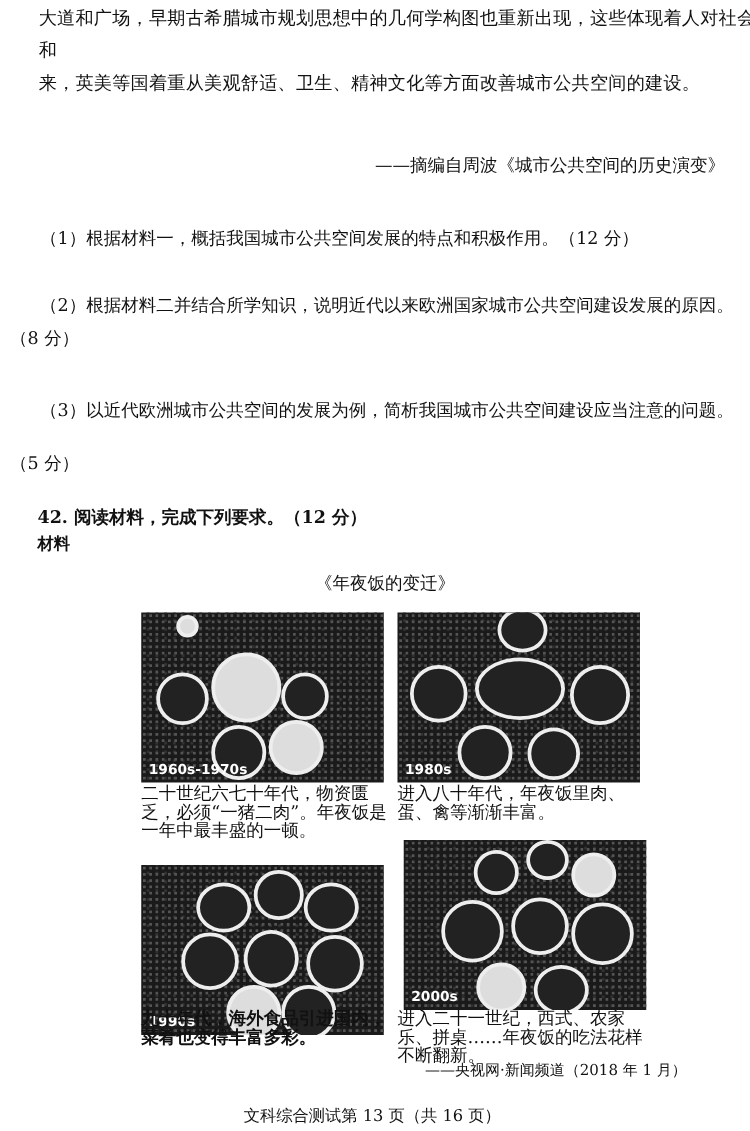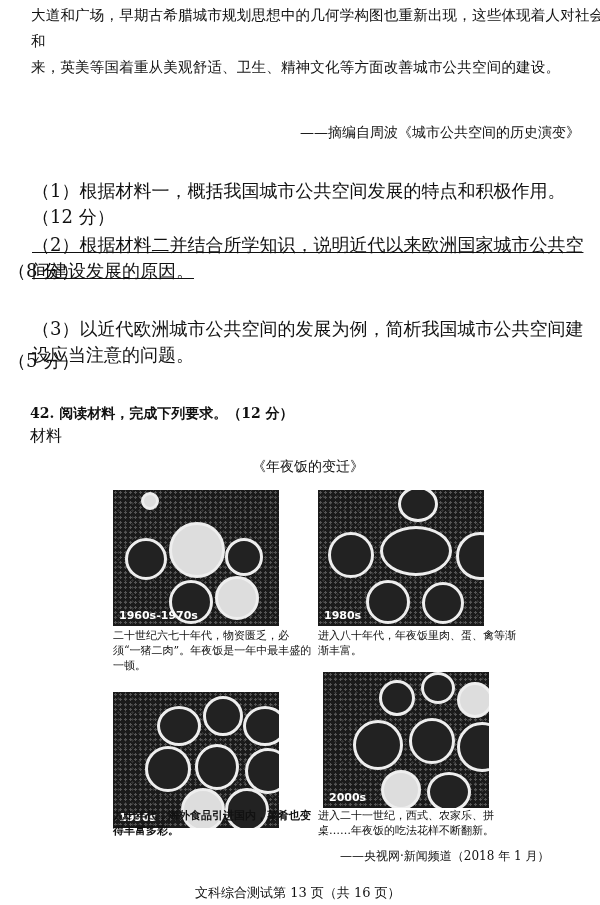--- a/index.html
+++ b/index.html
@@ -1,47 +1,47 @@
 <!DOCTYPE html>
 <html><head>
   <meta charset="utf-8">
   <style>
     html, body { margin:0; padding:0; background:#ffffff; }
     body { width:600px; height:905px; position:relative; overflow:hidden;
            font-family:"DejaVu Serif", "Liberation Serif", serif; color:#111; }
     .para { position:absolute; left:31px; width:576px; font-size:14.5px; line-height:26px; letter-spacing:0.2px; }
     .src1 { position:absolute; left:300px; top:124px; font-size:14px; }
-    .q { position:absolute; font-size:18px; line-height:26px; }
+    .q { position:absolute; font-size:14px; line-height:26px; }
     .q42 { position:absolute; left:30px; top:405px; font-size:14px; font-weight:bold; }
-    .mat { position:absolute; left:30px; top:426px; font-size:16px; }
+    .mat { position:absolute; left:30px; top:426px; font-size:13px;font-weight:bold; }
     .ptitle { position:absolute; left:252px; top:458px; font-size:14px; }
-    .photo { position:absolute; width:166px; height:136px; background:#1a1a1a; overflow:hidden;
+    .photo { position:absolute; width:194px; height:136px; background:#1a1a1a; overflow:hidden;
              background-image: radial-gradient(#555 1px, transparent 1.3px), radial-gradient(#333 1px, transparent 1.3px);
              background-size:5px 5px, 7px 7px; background-position:0 0, 2px 3px; }
     .dish { position:absolute; border-radius:50%; border:3px solid #eee; background:#222; }
     .dish.w { background:#ddd; }
     .year { position:absolute; left:6px; bottom:4px; color:#fff; font-size:11px; font-family:"DejaVu Sans", sans-serif; font-weight:bold; }
-    .cap { position:absolute; width:200px; font-size:11px; line-height:15px; }
+    .cap { position:absolute; width:200px; font-size:14px; line-height:15px; }
     .src2 { position:absolute; left:340px; top:848px; font-size:12px; }
     .footer { position:absolute; left:195px; top:884px; font-size:13px; }
   </style>
 </head>
 <body>
 
 <div class="para" style="top:2px">
   <div>大道和广场，早期古希腊城市规划思想中的几何学构图也重新出现，这些体现着人对社会和</div>
   <div>来，英美等国着重从美观舒适、卫生、精神文化等方面改善城市公共空间的建设。</div>
 </div>
 <div class="src1">——摘编自周波《城市公共空间的历史演变》</div>
 
 <div class="q" style="left:32px; top:178px;">（1）根据材料一，概括我国城市公共空间发展的特点和积极作用。（12 分）</div>
-<div class="q" style="left:32px; top:232px;text-decoration:underline;">（2）根据材料二并结合所学知识，说明近代以来欧洲国家城市公共空间建设发展的原因。</div>
+<div class="q" style="left:32px; top:232px;">（2）根据材料二并结合所学知识，说明近代以来欧洲国家城市公共空间建设发展的原因。</div>
 <div class="q" style="left:8px; top:258px;">（8 分）</div>
 <div class="q" style="left:32px; top:316px;">（3）以近代欧洲城市公共空间的发展为例，简析我国城市公共空间建设应当注意的问题。</div>
-<div class="q" style="left:8px; top:348px;text-align:right;">（5 分）</div>
+<div class="q" style="left:8px; top:358px;text-align:right;">（5 分）</div>
 
 <div class="q42">42. 阅读材料，完成下列要求。（12 分）</div>
 <div class="mat">材料</div>
 <div class="ptitle">《年夜饭的变迁》</div>
 
 <div class="photo" style="left:113px; top:490px;">
   <div class="dish w" style="left:28px; top:2px; width:12px; height:12px;"></div>
   <div class="dish" style="left:12px; top:48px; width:36px; height:36px;"></div>
   <div class="dish w" style="left:56px; top:32px; width:50px; height:50px;"></div>
   <div class="dish" style="left:112px; top:48px; width:32px; height:32px;"></div>

